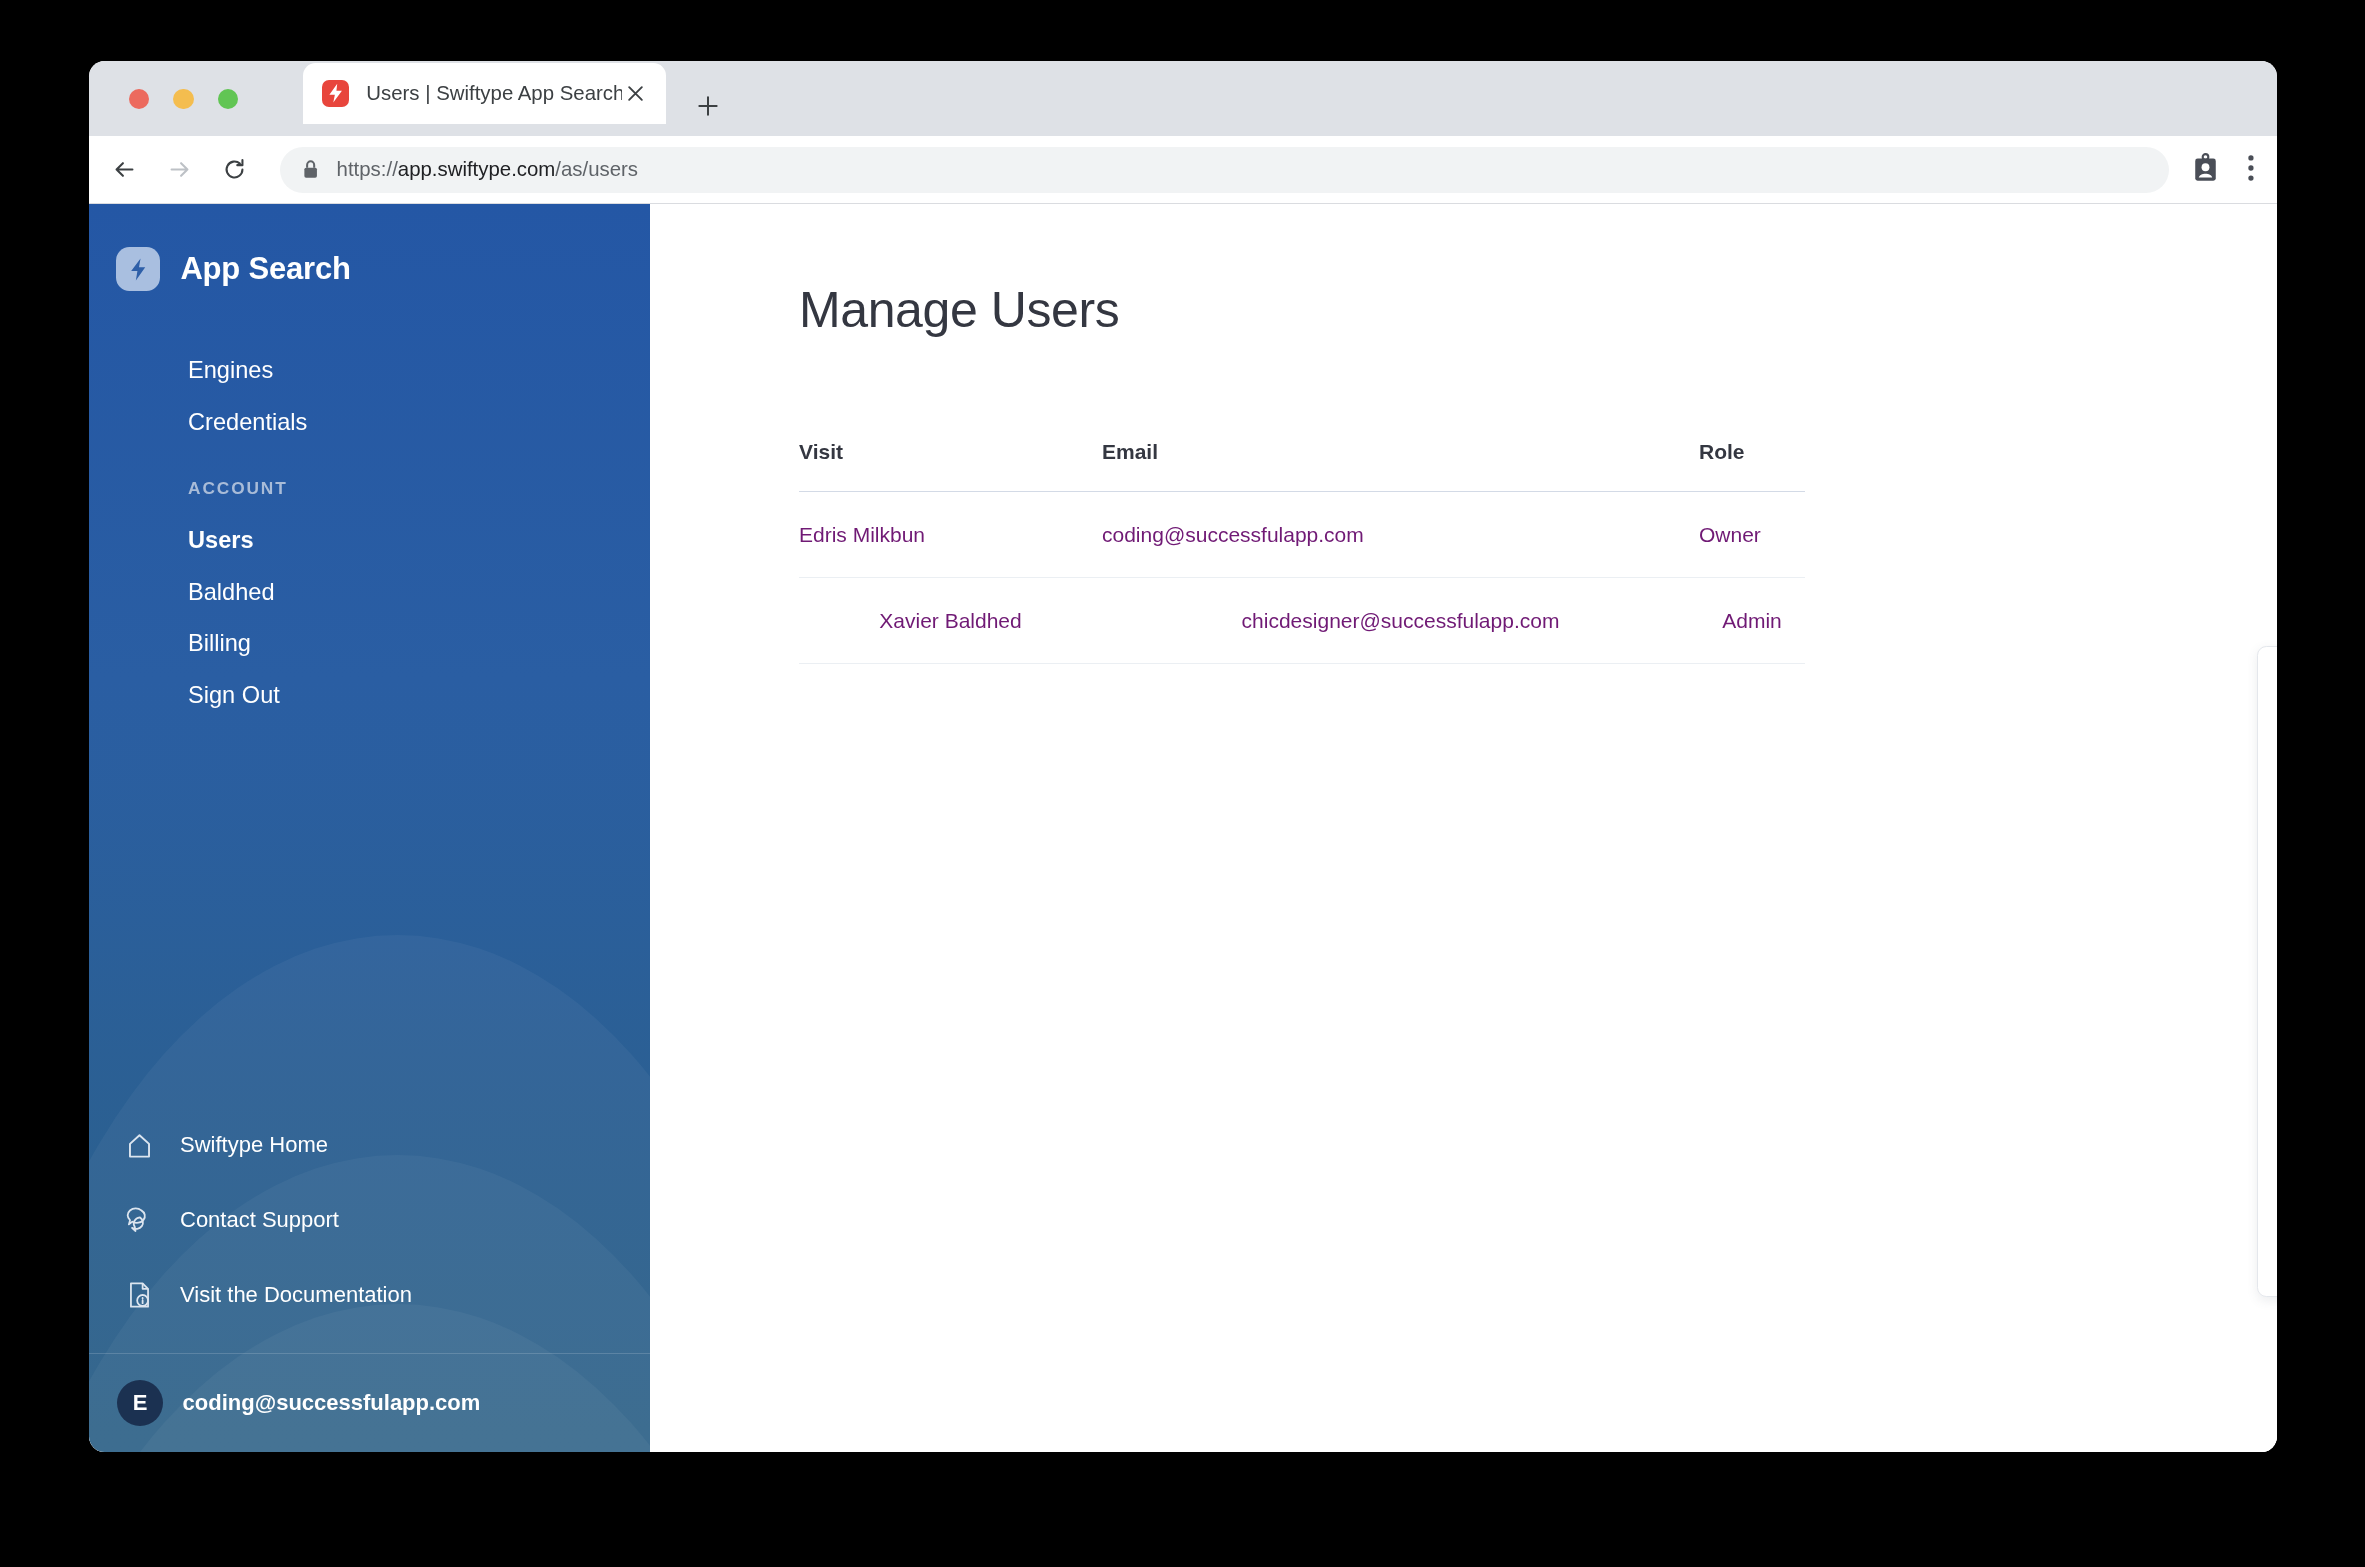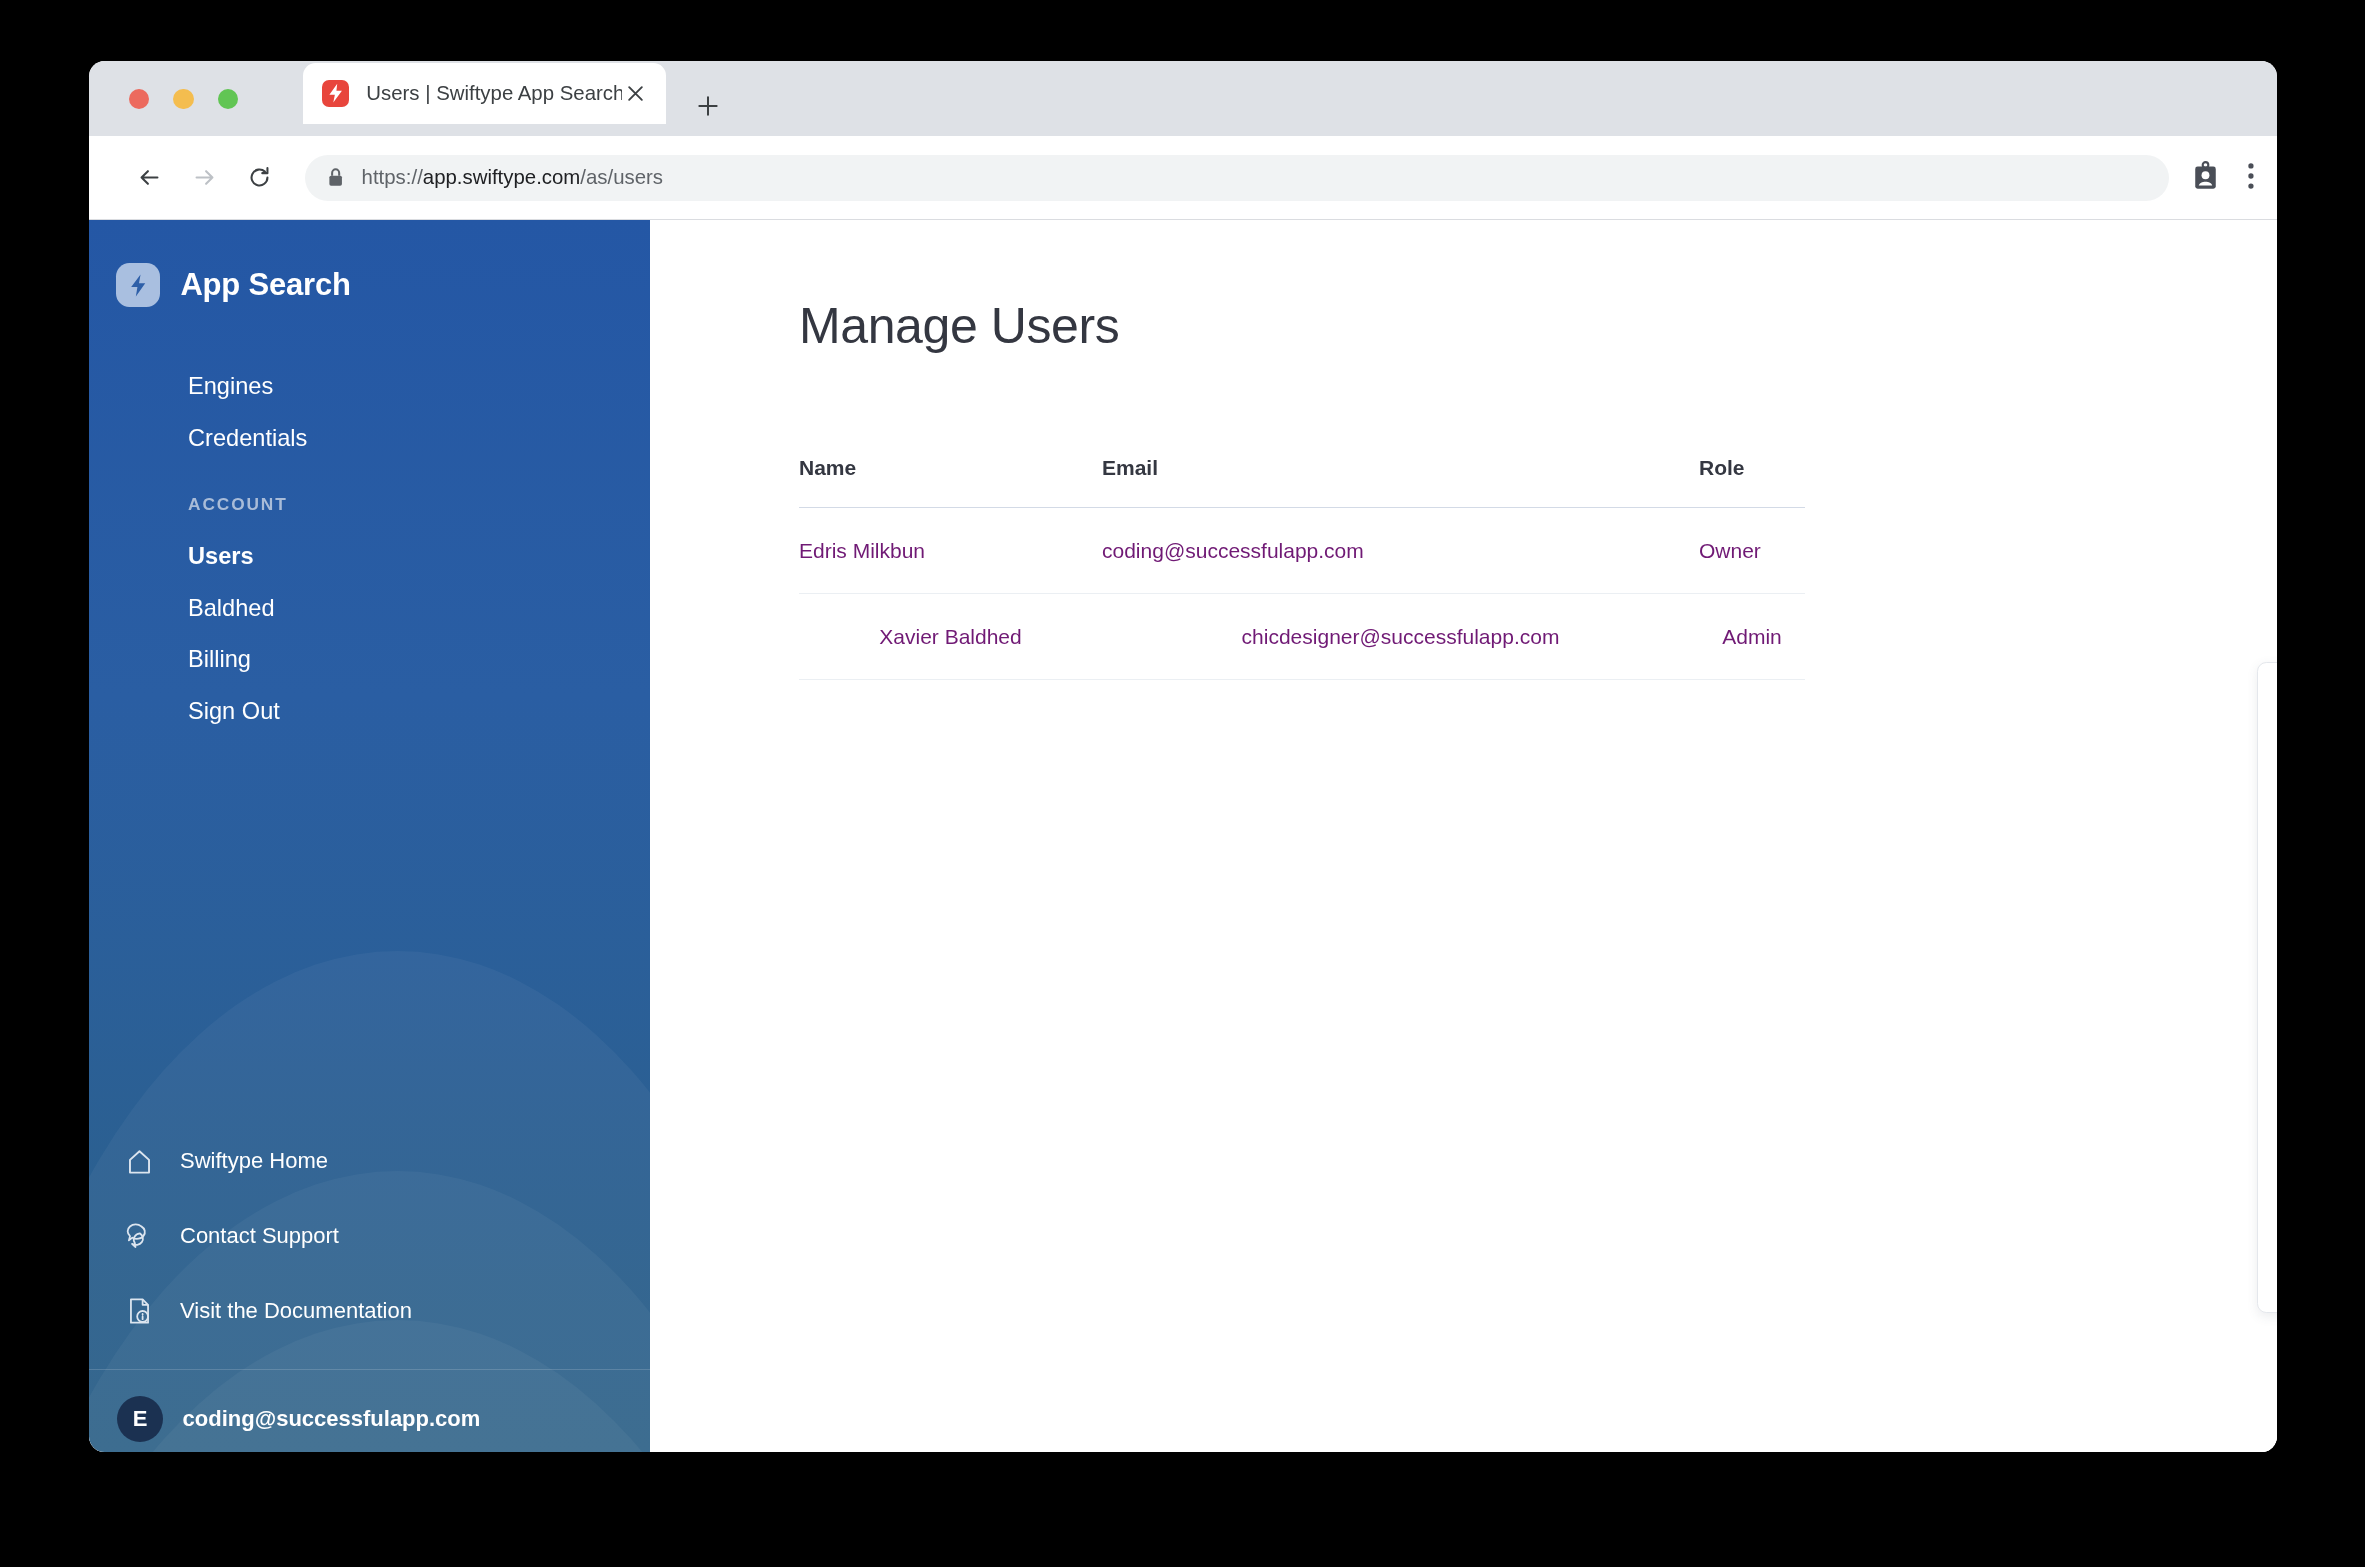--- a/index.html
+++ b/index.html
@@ -65,24 +65,24 @@
   }
   .new-tab {
     position: absolute; left: 605px; top: 31px;
     width: 28px; height: 28px;
     display: flex; align-items: center; justify-content: center;
   }
 
   
   .toolbar {
     position: relative;
-    height: 84px;
+    height: 68px;
     background: #fff;
     display: flex; align-items: center;
-    padding: 0 22px 0 40px;
+    padding: 0 22px 0 15px;
     border-bottom: 1.6px solid #DADCE0;
   }
   .nav-btn {
     width: 41px; height: 41px;
     display: flex; align-items: center; justify-content: center;
     flex-shrink: 0;
   }
   .nav-btn + .nav-btn { margin-left: 14px; }
   .omnibox {
     flex: 1;
@@ -440,21 +440,21 @@
         </div>
       </div>
     </aside>
 
     <main class="main">
       <h1 class="page-title">Manage Users</h1>
 
       <table class="users-table">
         <thead>
           <tr>
-            <th class="col-name">Name</th>
+            <th class="col-name">Visit</th>
             <th class="col-email">Email</th>
             <th class="col-role">Role</th>
           </tr>
         </thead>
         <tbody>
           <tr>
             <td>Edris Milkbun</td>
             <td>coding@successfulapp.com</td>
             <td>Owner</td>
           </tr>

